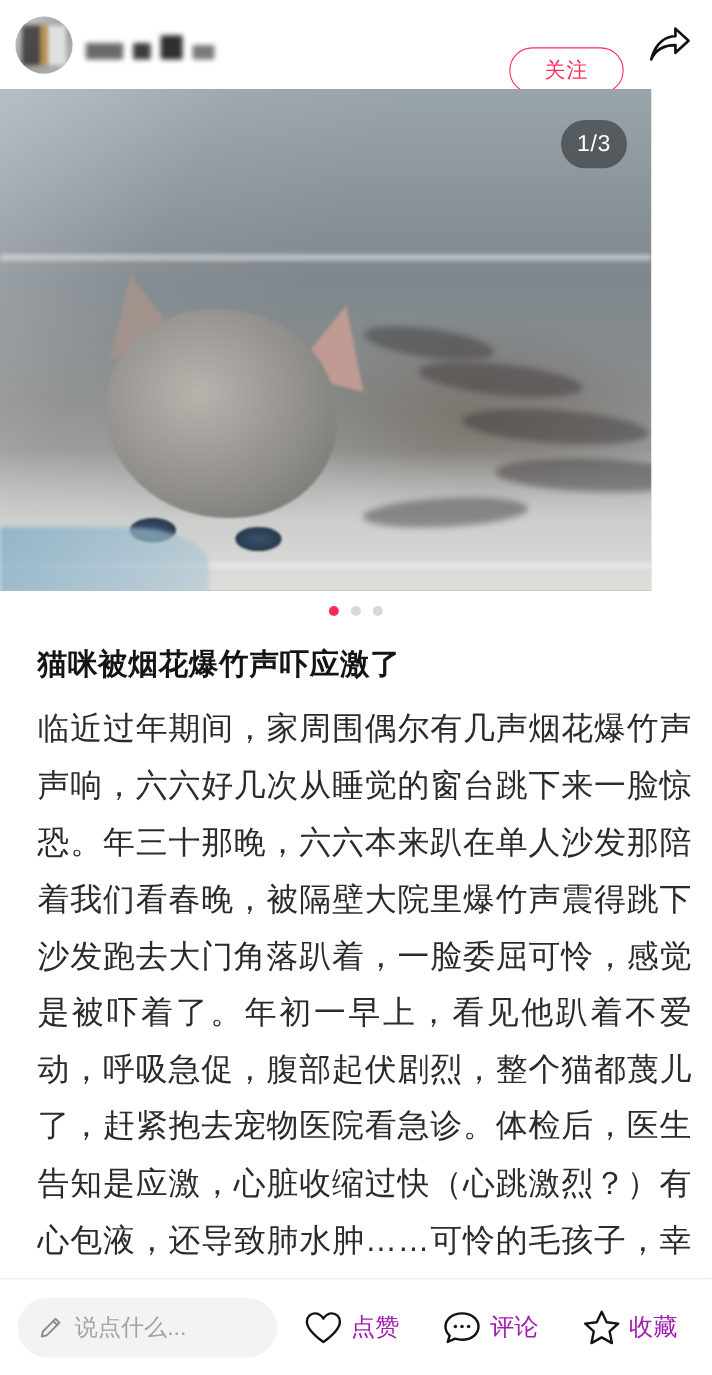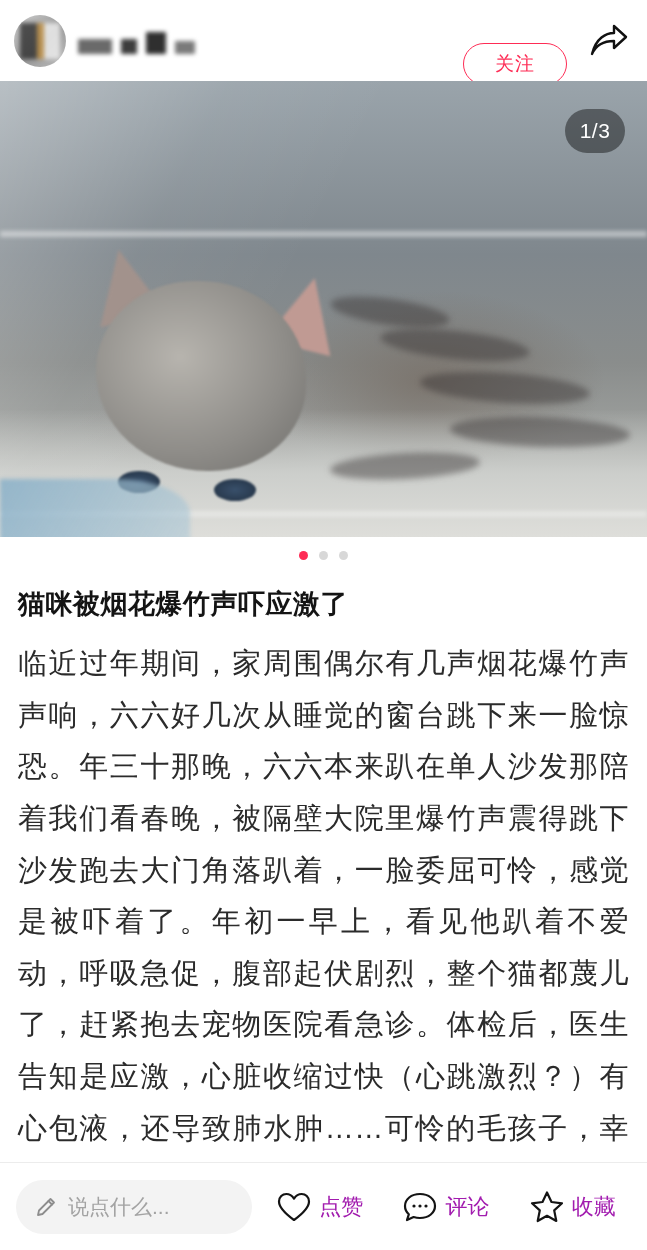--- a/index.html
+++ b/index.html
@@ -88,21 +88,21 @@
     width: 40px;
     height: 40px;
     display: flex;
     align-items: center;
     justify-content: center;
   }
 
   
   .media {
     position: relative;
-    width: 647px;
+    width: 592px;
     height: 456px;
     flex: 0 0 456px;
     overflow: hidden;
     background: #8e9398;
   }
   .photo {
     position: absolute;
     inset: 0;
     background:
       
@@ -186,20 +186,21 @@
     background: #fff;
   }
   .dot { width: 9px; height: 9px; border-radius: 50%; background: #d8d8d8; }
   .dot.active { background: #fe2c55; }
 
   
   .content {
     flex: 1 1 auto;
     padding: 12px 18px 0 18px;
     overflow: hidden;
+    margin-left: 16px;
   }
   .title {
     font-size: 27px;
     font-weight: 700;
     color: #141414;
     line-height: 1.45;
     letter-spacing: 0.5px;
     margin-bottom: 14px;
   }
   .body-text {

